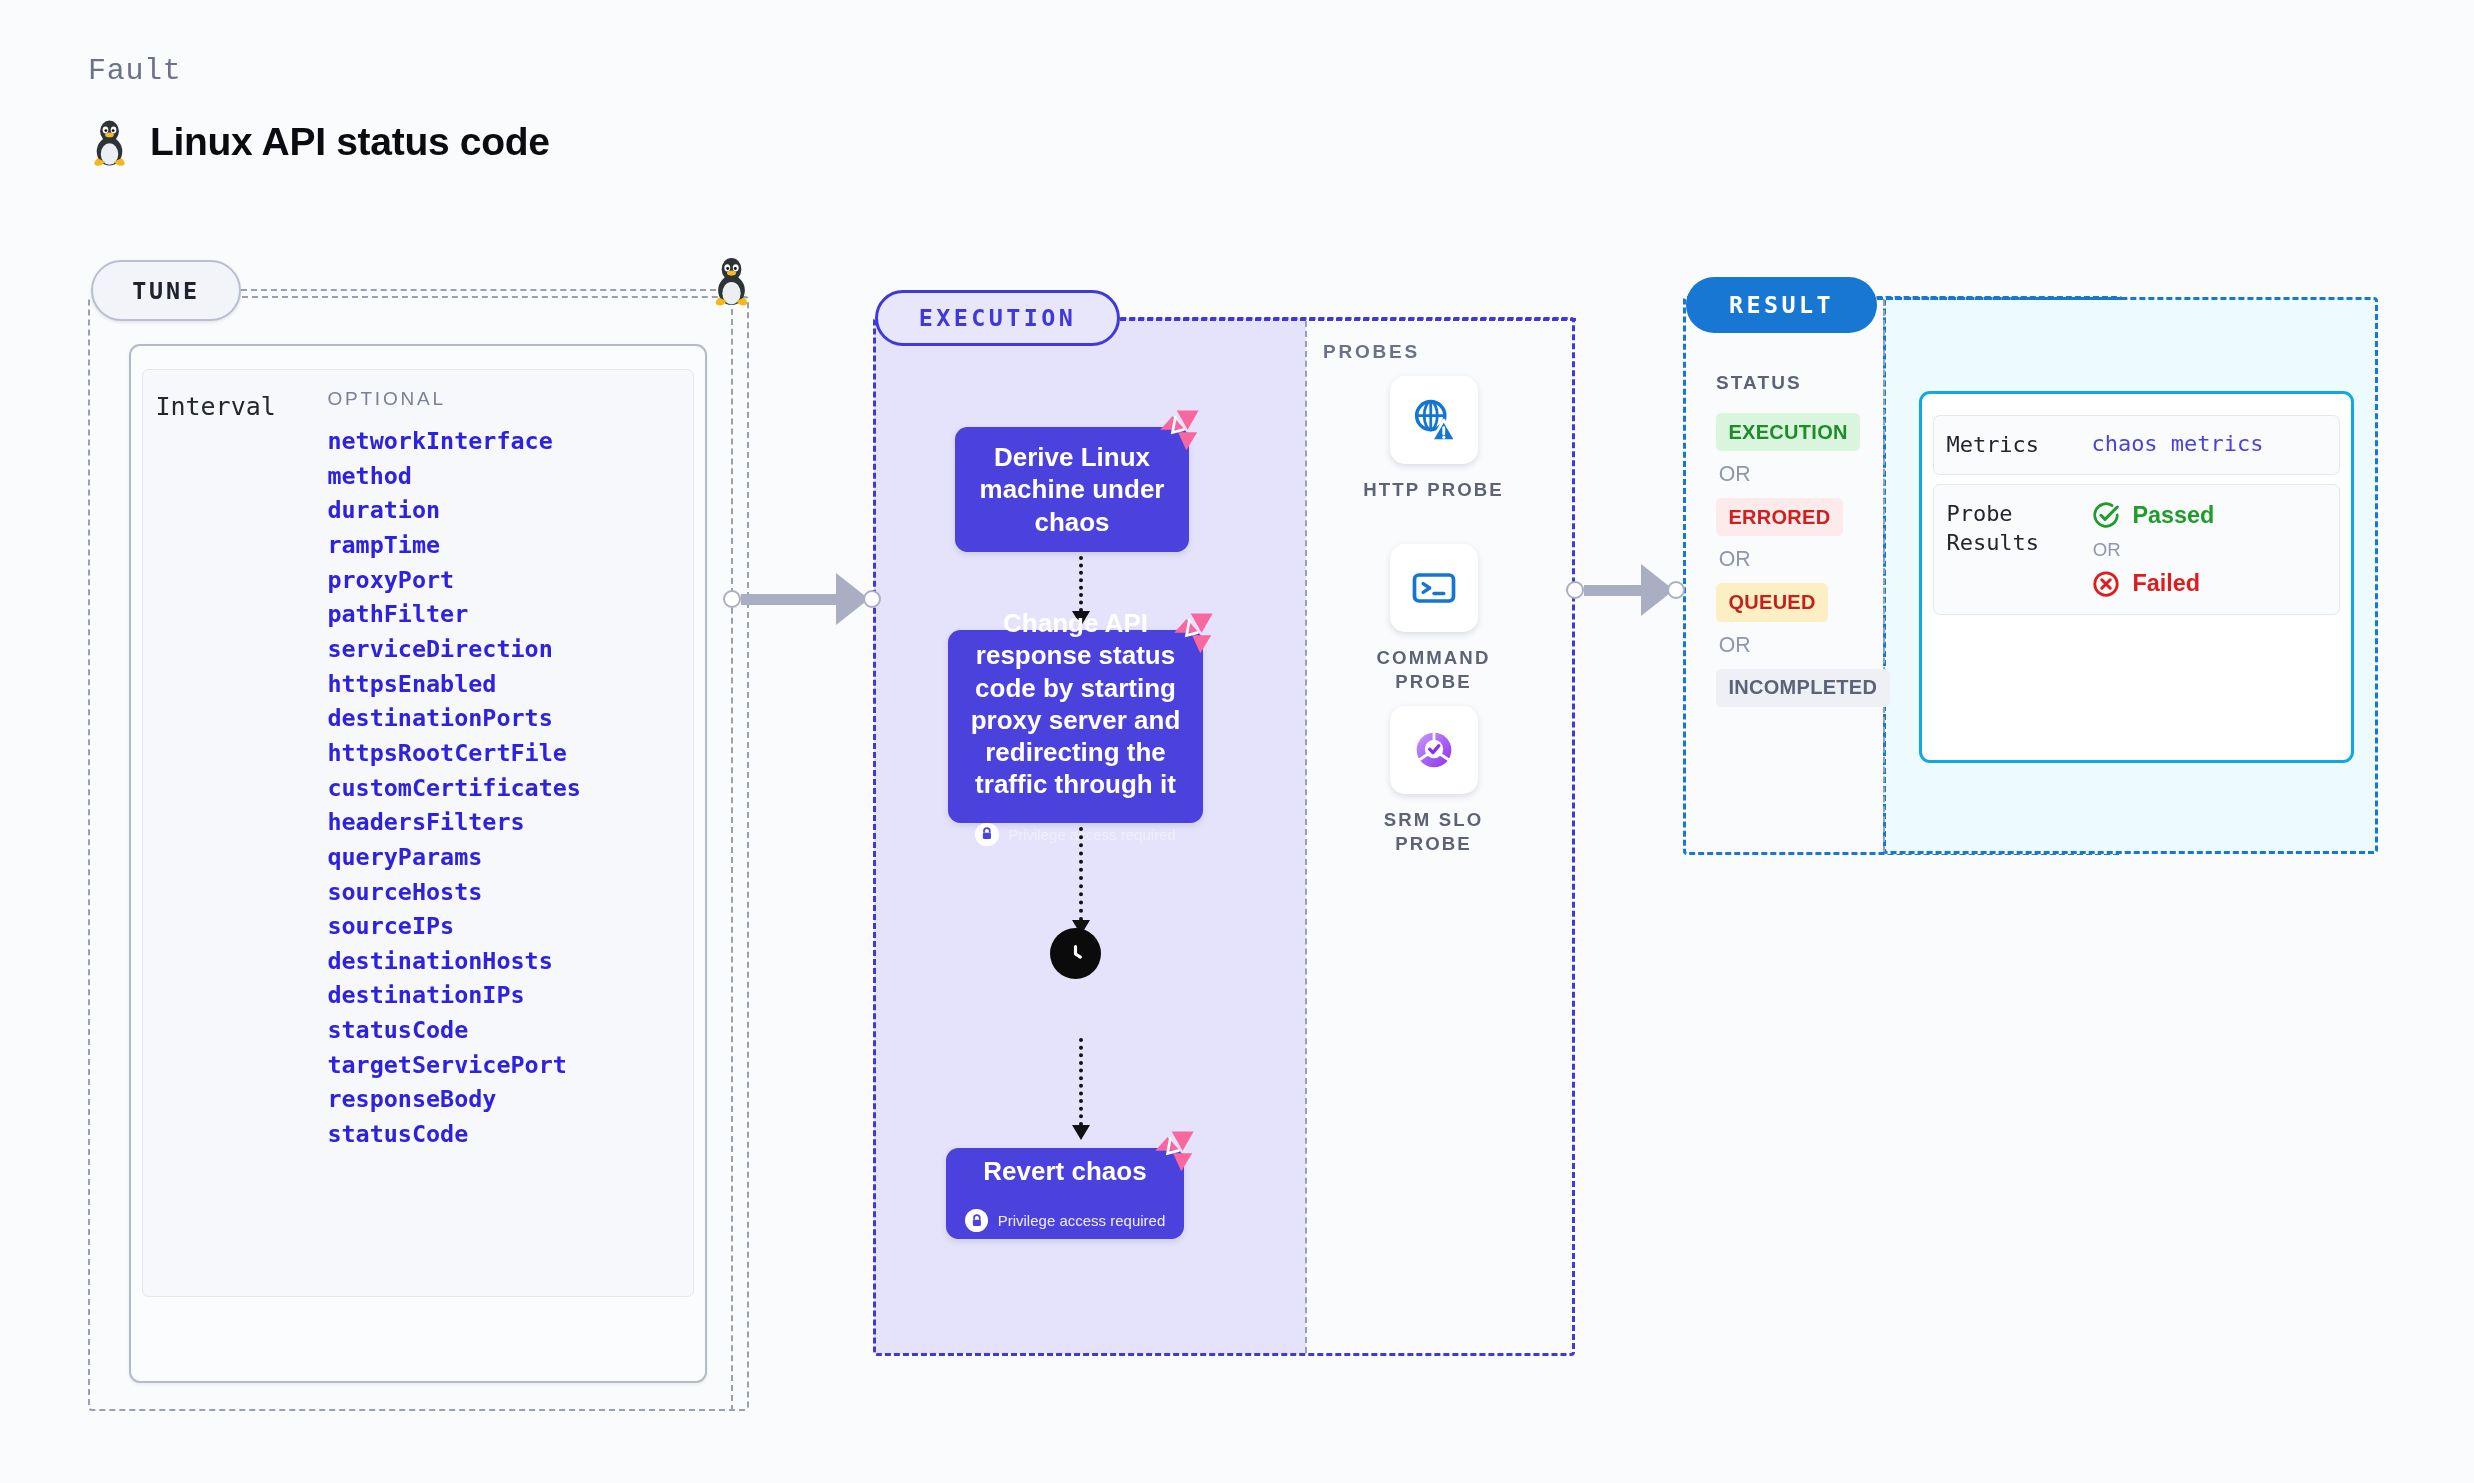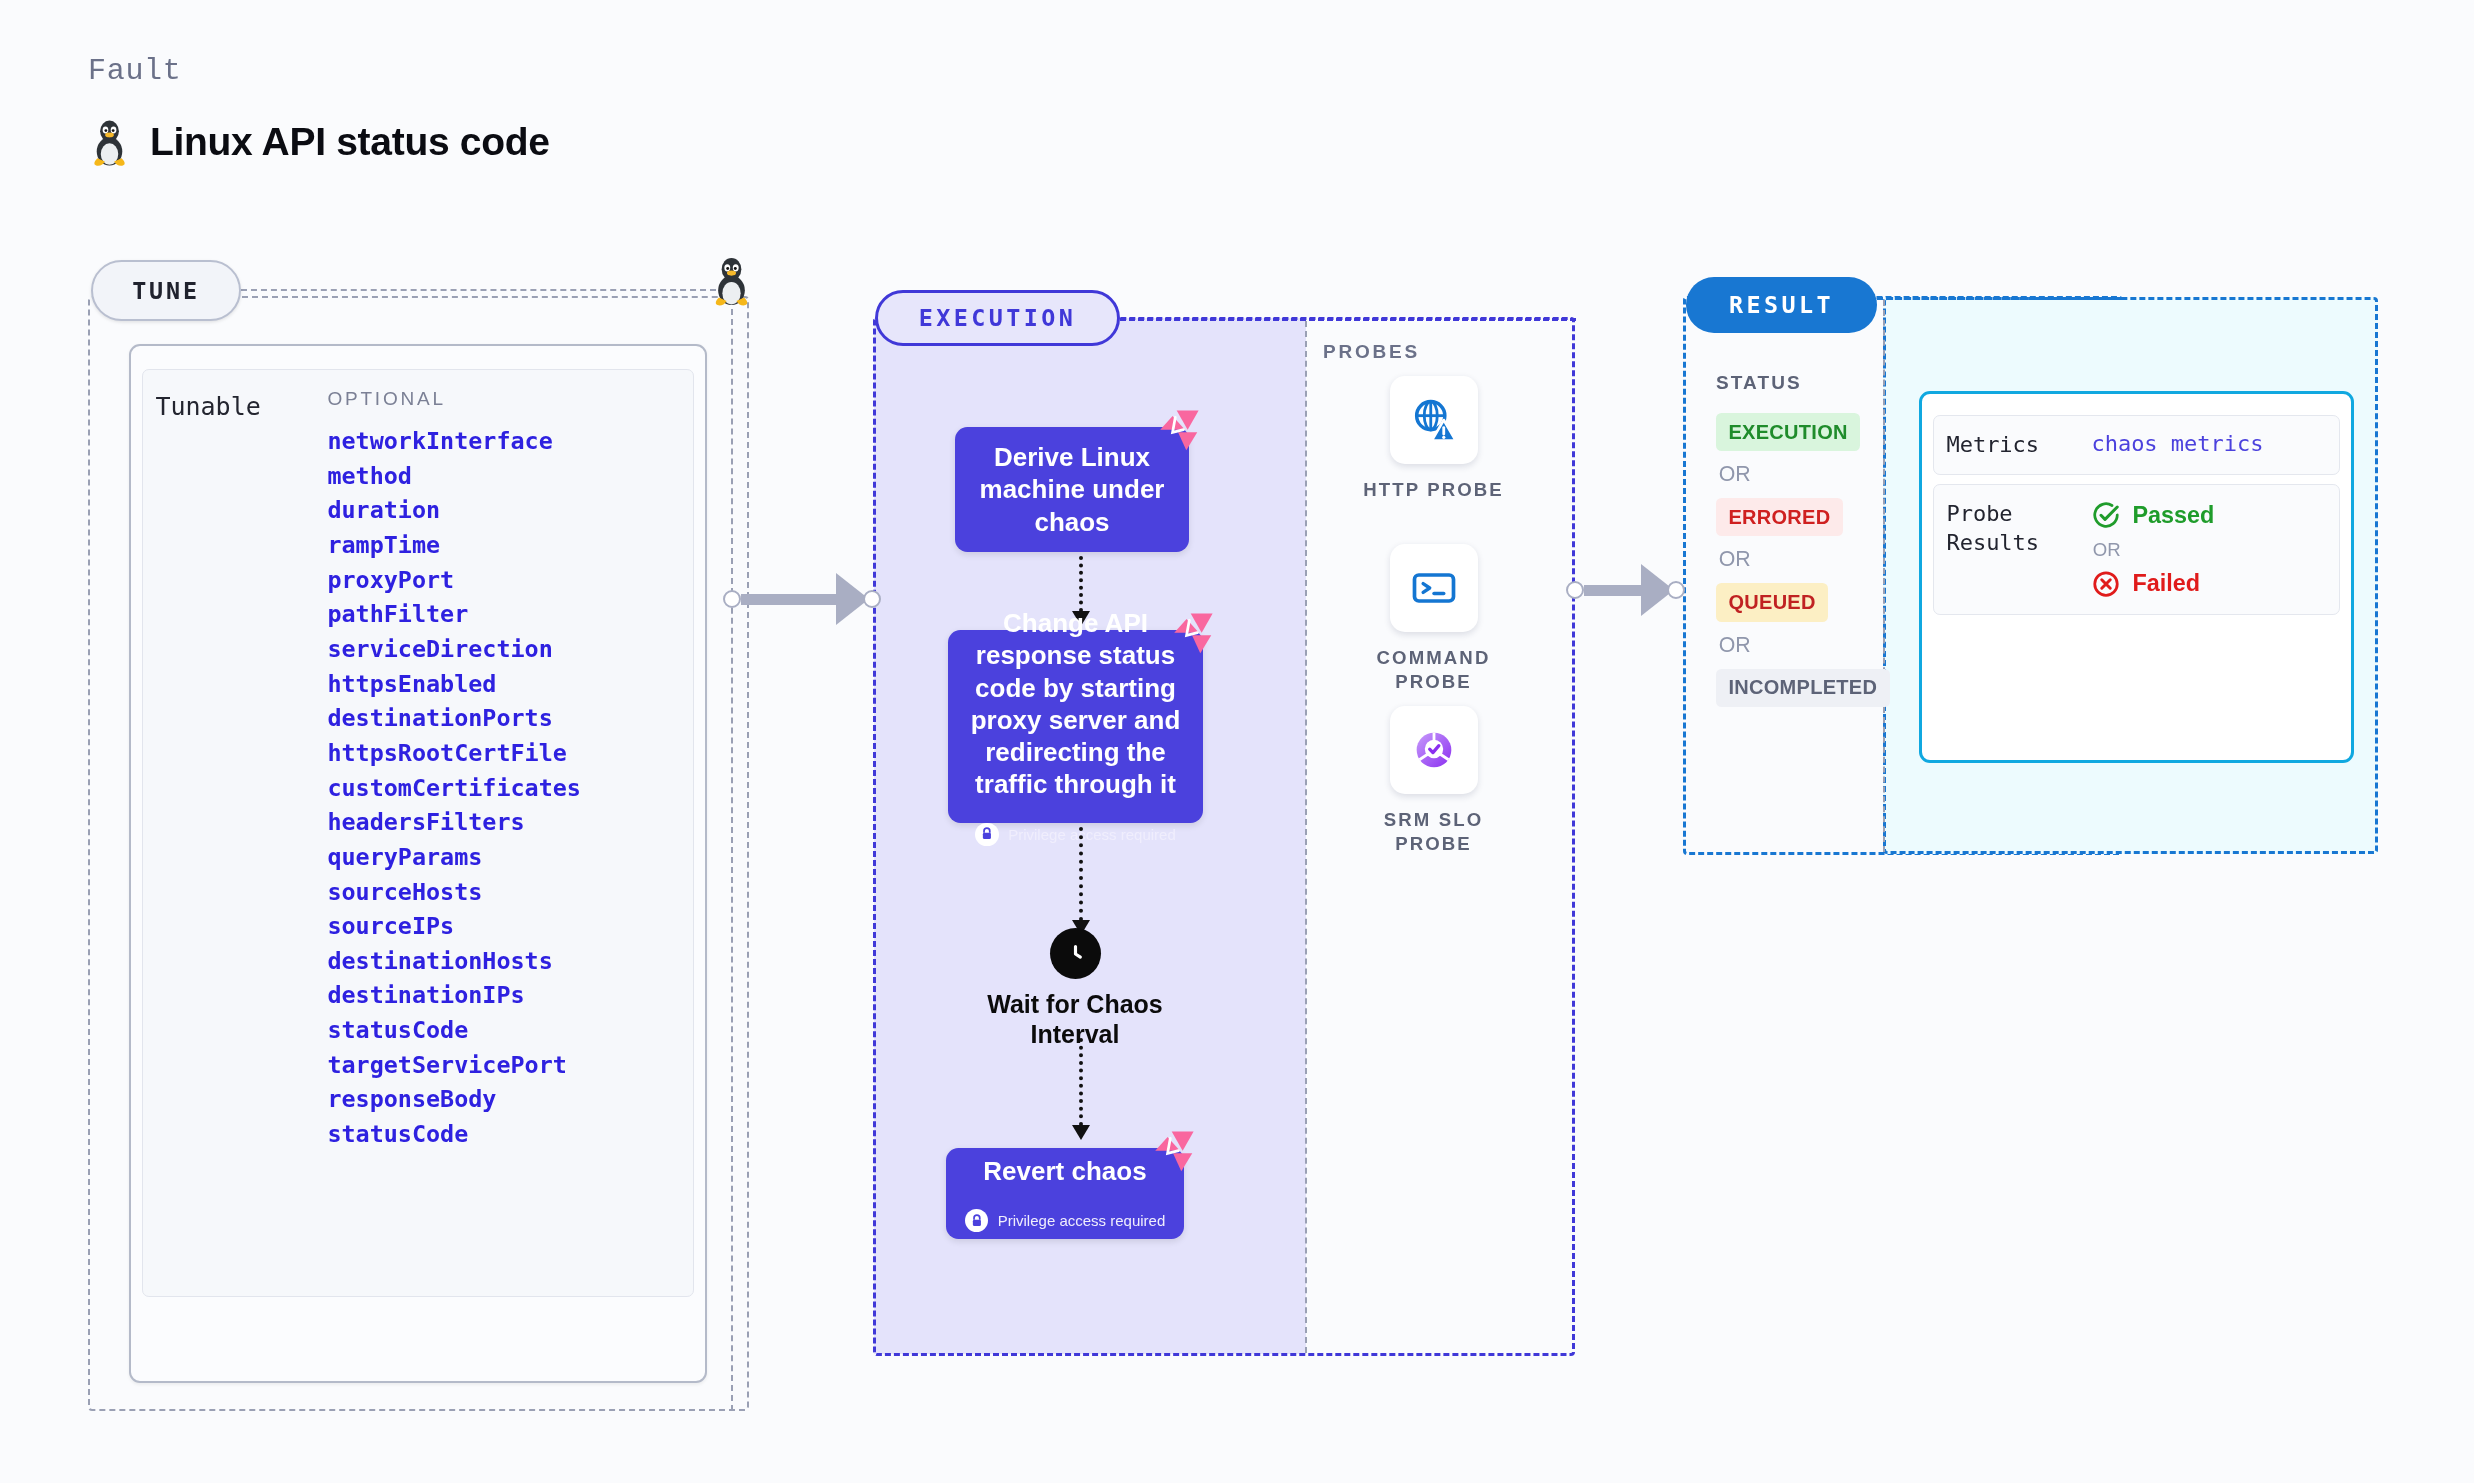--- a/index.html
+++ b/index.html
@@ -279,21 +279,21 @@
     <ellipse cx="38" cy="20" rx="4.2" ry="5.2" fill="#fff"></ellipse>
     <circle cx="26.6" cy="21" r="2.1" fill="#111"></circle>
     <circle cx="37.4" cy="21" r="2.1" fill="#111"></circle>
     <ellipse cx="32" cy="27.5" rx="6.5" ry="3.6" fill="#f7b92b"></ellipse>
     <path d="M14 62 q-8 8 -2 11 q8 2 13 -6z" fill="#f5b71a"></path>
     <path d="M50 62 q8 8 2 11 q-8 2 -13 -6z" fill="#f5b71a"></path>
   </svg>
 
   <div class="ui-card">
     <div class="ui-body">
-      <div class="tunable-label">Tunable</div>
+      <div class="tunable-label">Interval</div>
       <div class="inputs-col">
         <div class="optional-label">OPTIONAL</div>
         <div id="inputs-mount">
             <div class="input-item">networkInterface</div>
             <div class="input-item">method</div>
             <div class="input-item">duration</div>
             <div class="input-item">rampTime</div>
             <div class="input-item">proxyPort</div>
             <div class="input-item">pathFilter</div>
             <div class="input-item">serviceDirection</div>
@@ -367,21 +367,20 @@
     <div class="dot-line" style="height:94px;"></div>
     <div class="dot-head"></div>
   </div>
 
   <div class="wait-node" style="left:951px; top:928px;">
     <span class="clock-circle">
       <svg width="29" height="29" viewBox="0 0 24 24">
         <path d="M12 6.2v6.2l4 2.6" stroke="#fff" stroke-width="2.6" fill="none" stroke-linecap="round" stroke-linejoin="round"></path>
       </svg>
     </span>
-    <div class="wait-label">Wait for Chaos Interval</div>
   </div>
 
   <div class="dot-arrow" style="left:1072px; top:1038px;">
     <div class="dot-line" style="height:88px;"></div>
     <div class="dot-head"></div>
   </div>
 
   <div class="step-box" style="left:946px; top:1148px; width:238px; height:91px;">
     <svg class="fault-corner" style="right:-11px; top:-18px;" viewBox="0 0 70 64">
       <path d="M36 2 L68 2 L52 30 Z" fill="#f9679f"></path>

